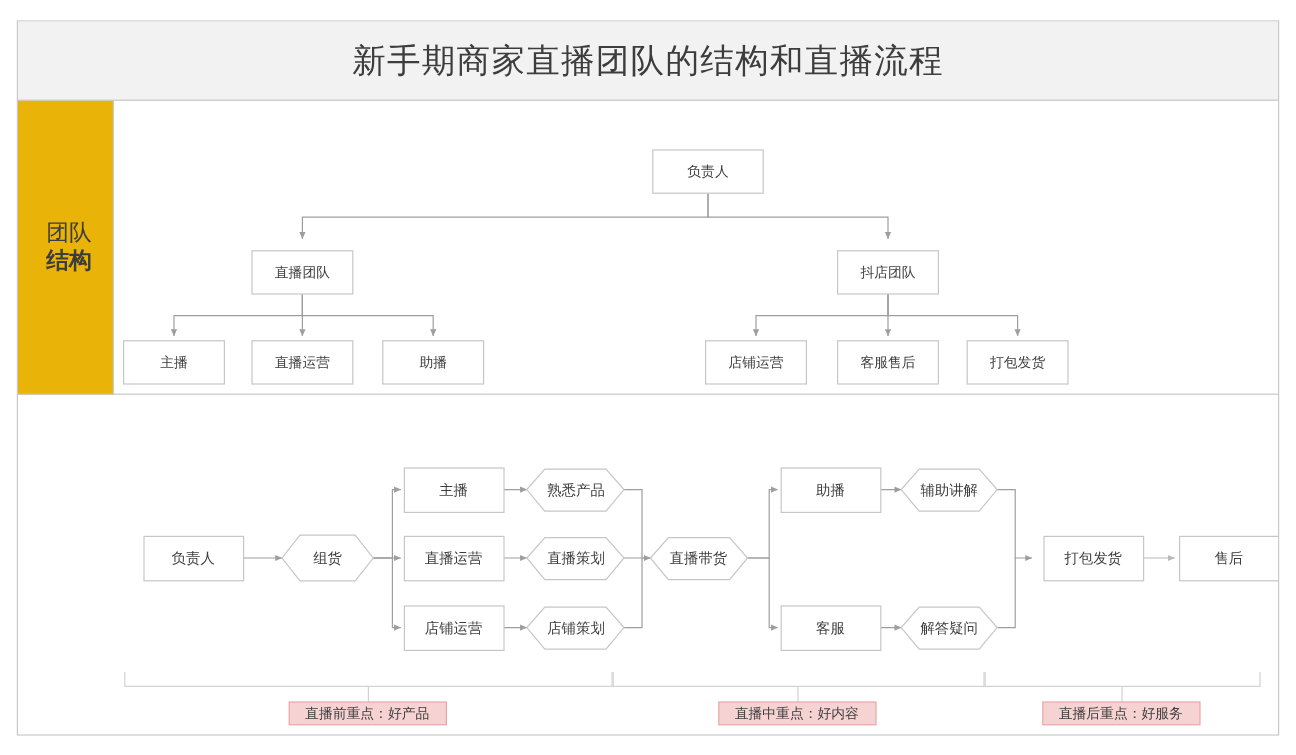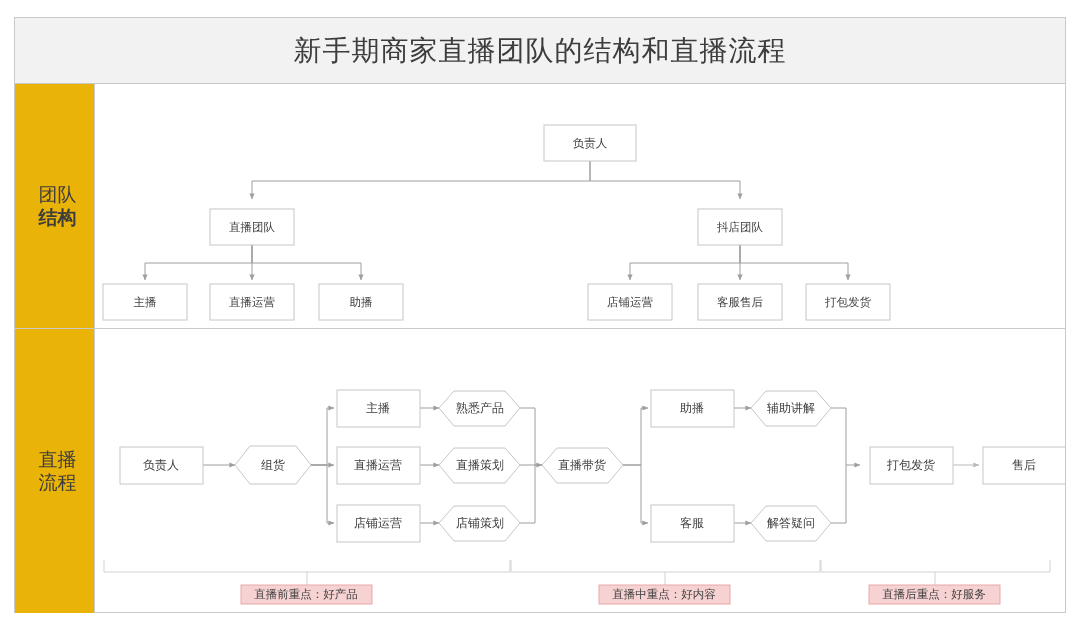--- a/index.html
+++ b/index.html
@@ -98,23 +98,20 @@
         <text class="nodetext" x="535" y="219">店铺运营</text>
 
         <rect class="nodebox" x="603" y="200" width="84" height="36"></rect>
         <text class="nodetext" x="645" y="219">客服售后</text>
 
         <rect class="nodebox" x="711" y="200" width="84" height="36"></rect>
         <text class="nodetext" x="753" y="219">打包发货</text>
       </svg>
     </div>
 
-    <div class="row-label" id="label-flow">
-      <span><b style="font-weight:normal">直播</b><br><b style="font-weight:normal">流程</b></span>
-    </div>
 
     <div class="row-body" id="body-flow">
       <svg width="970" height="283" viewBox="0 0 970 283">
         <defs>
           <marker id="arr2" markerWidth="7" markerHeight="7" refX="5.6" refY="3" orient="auto">
             <path d="M0,0.4 L5.8,3 L0,5.6 z" fill="#9e9e9e"></path>
           </marker>
           <marker id="arr3" markerWidth="7" markerHeight="7" refX="5.6" refY="3" orient="auto">
             <path d="M0,0.4 L5.8,3 L0,5.6 z" fill="#b9b9b9"></path>
           </marker>

